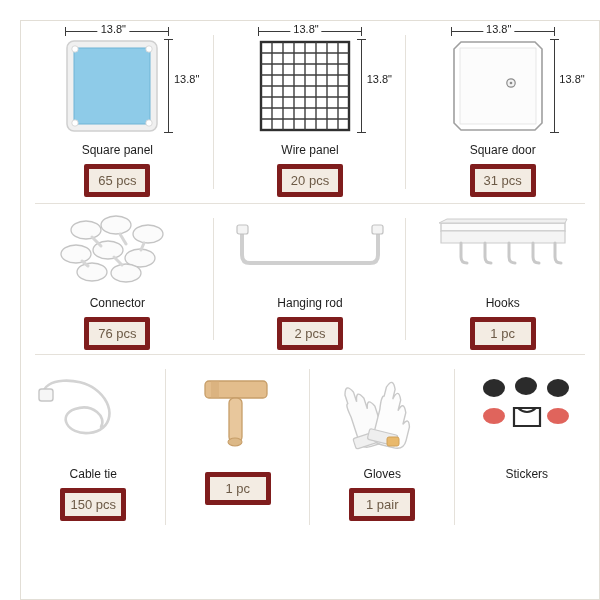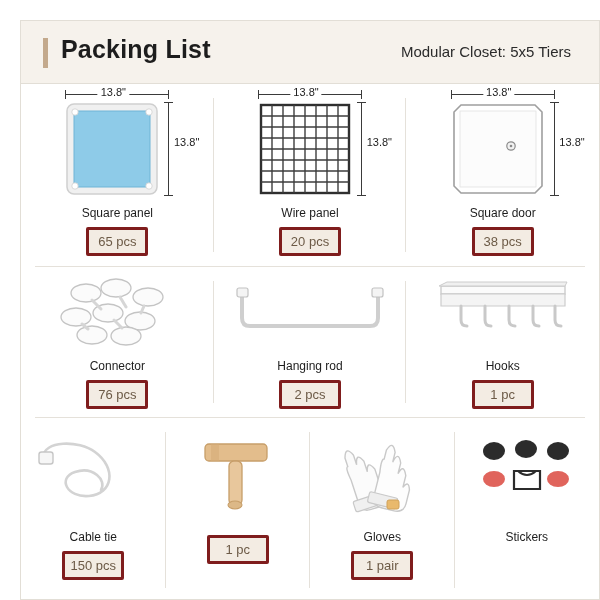--- a/index.html
+++ b/index.html
@@ -114,21 +114,21 @@
 
   .cap {
     font-size: 12px;
     color: #1d1d1d;
     text-align: center;
     margin-top: 2px;
   }
   .qty {
     margin-top: 7px;
     background: #f3ece3;
-    border: 3px solid #7f1d1d;
+    border: 5px solid #7f1d1d;
     color: #6c5a46;
     font-size: 13px;
     padding: 4px 2px;
     border-radius: 2px;
     min-width: 52px;
     text-align: center;
   }
 
   
   .dim {
@@ -177,25 +177,20 @@
   .measured .dim-right { right: -33px; top: 50px; }
 
   svg { display: block; }
 </style>
 </head>
 <body>
 
 <div class="page">
   <div class="sheet">
 
-    <div class="header">
-      <div class="header-accent"></div>
-      <div class="header-title">Packing List</div>
-      <div class="header-sub">Modular Closet: 5x5 Tiers</div>
-    </div>
 
     <div class="row row-1">
 
       <div class="cell divider">
         <div class="art art-1">
           <div class="measured">
             <div class="dimline-top"></div>
             <div class="dim dim-top">13.8"</div>
             <div class="dimline-right"></div>
             <div class="dim dim-right">13.8"</div>
@@ -260,21 +255,21 @@
               <svg width="94" height="94" viewBox="0 0 94 94">
                 <path d="M10 3 H84 L91 10 V84 L84 91 H10 L3 84 V10 Z" fill="#ffffff" stroke="#9f9f9f" stroke-width="1.6"></path>
                 <rect x="9" y="9" width="76" height="76" fill="#fcfcfc" stroke="#e2e2e2" stroke-width="0.8"></rect>
                 <circle cx="60" cy="44" r="4.2" fill="#f2f2f2" stroke="#8a8a8a" stroke-width="1.2"></circle>
                 <circle cx="60" cy="44" r="1.3" fill="#8a8a8a"></circle>
               </svg>
             </div>
           </div>
         </div>
         <div class="cap">Square door</div>
-        <div class="qty">38 pcs</div>
+        <div class="qty">31 pcs</div>
       </div>
     </div>
 
     <div class="rowsep"></div>
 
     <div class="row row-2">
 
       <div class="cell divider">
         <div class="art art-2">
           <svg width="130" height="78" viewBox="0 0 130 78">

